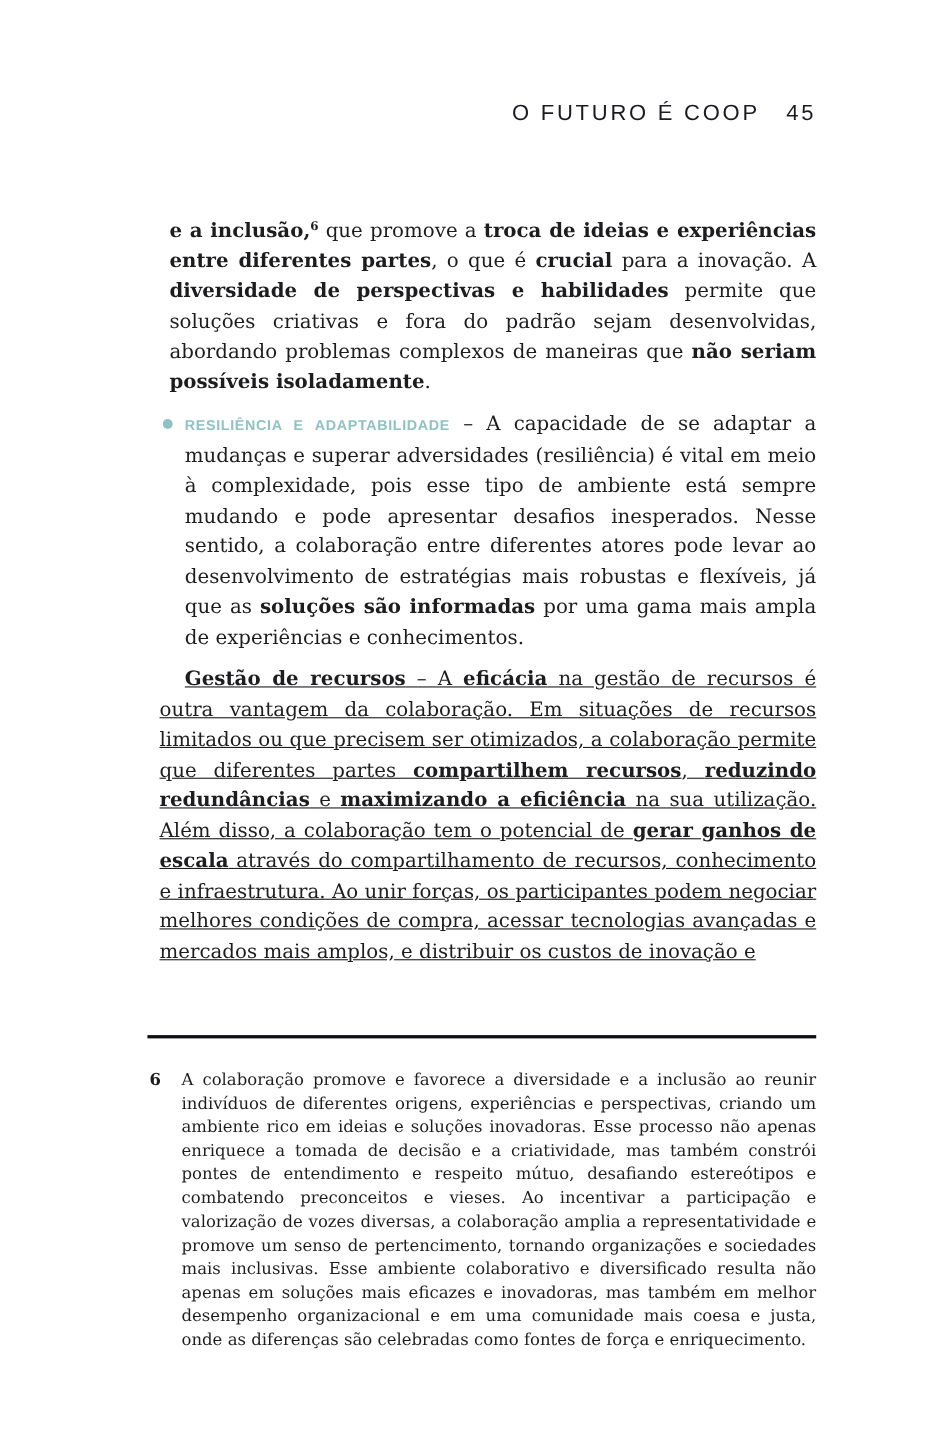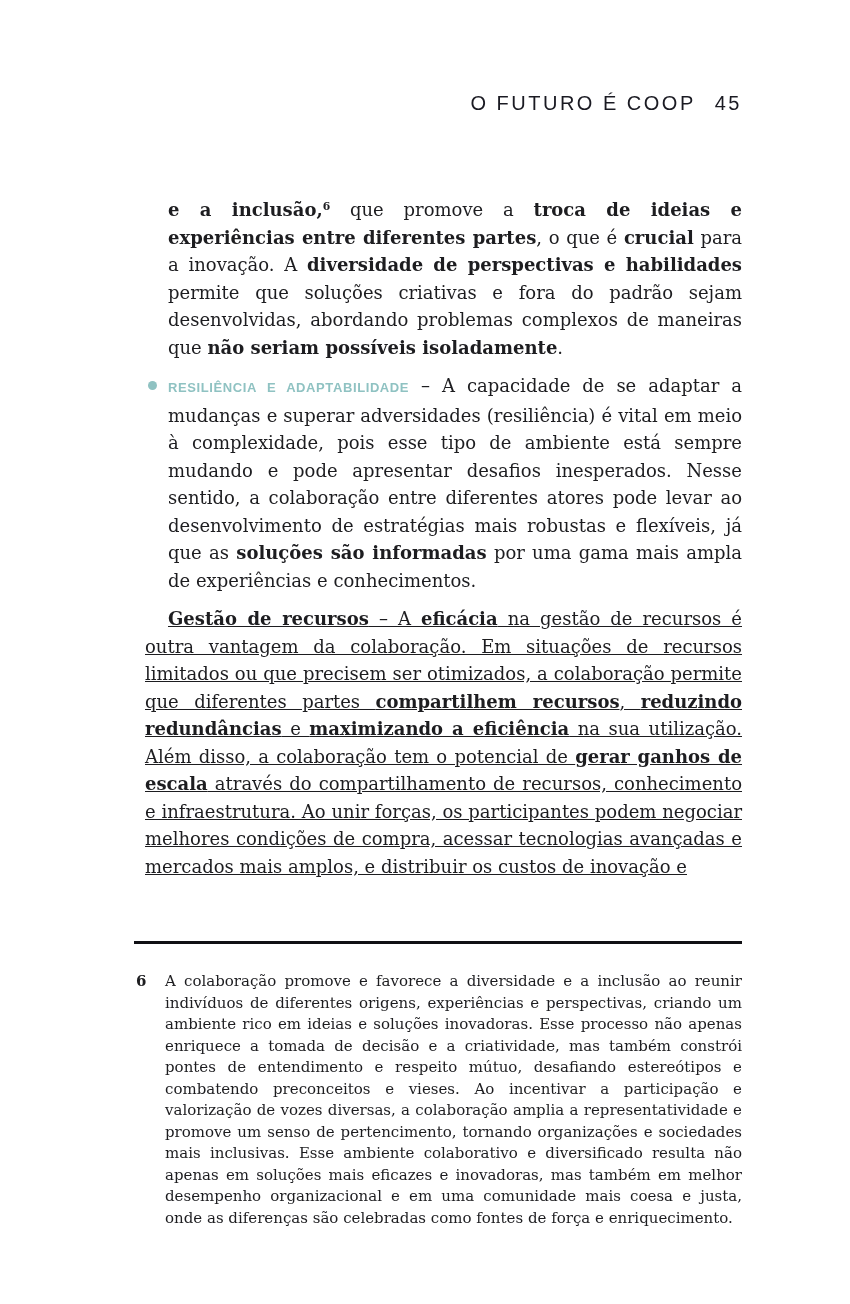--- a/index.html
+++ b/index.html
@@ -15,21 +15,21 @@
 
   
   .running-header {
     position: absolute;
     top: 92px;
     left: 0;
     right: 108px;
     display: flex;
     justify-content: flex-end;
     align-items: baseline;
-    gap: 19px;
+    gap: 24px;
     font-family: "Liberation Sans", sans-serif;
     font-size: 20px;
     font-weight: 400;
     letter-spacing: 2.5px;
     color: #1a1a22;
     white-space: nowrap;
   }
 
   
   .page-body {
@@ -46,21 +46,21 @@
   .para { margin: 0; }
   .b { font-weight: bold; }
   sup {
     font-size: 60%;
     line-height: 0;
     vertical-align: baseline;
     position: relative;
     top: -0.55em;
   }
 
-  .indent-col { margin-left: 23px; margin-bottom: 11px; }
+  .indent-col { margin-left: 9px; margin-bottom: 11px; }
 
   .bullet-item {
     position: relative;
     padding-left: 23px;
     margin-bottom: 11px;
   }
   .bullet-dot {
     position: absolute;
     left: 3px;
     top: 9px;

